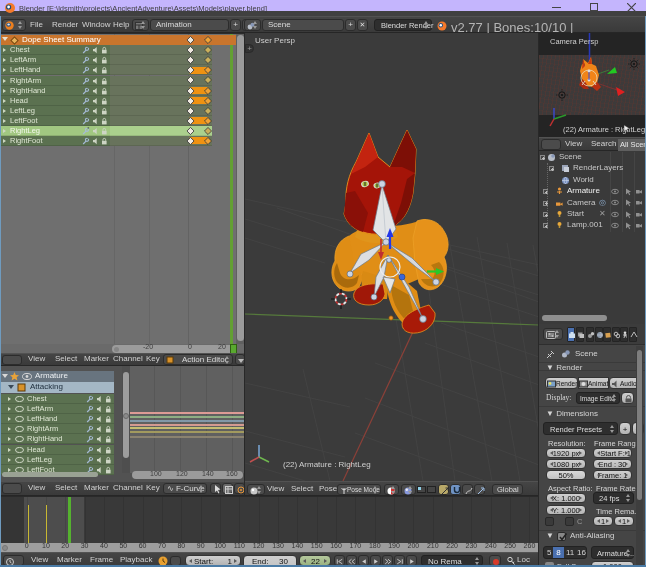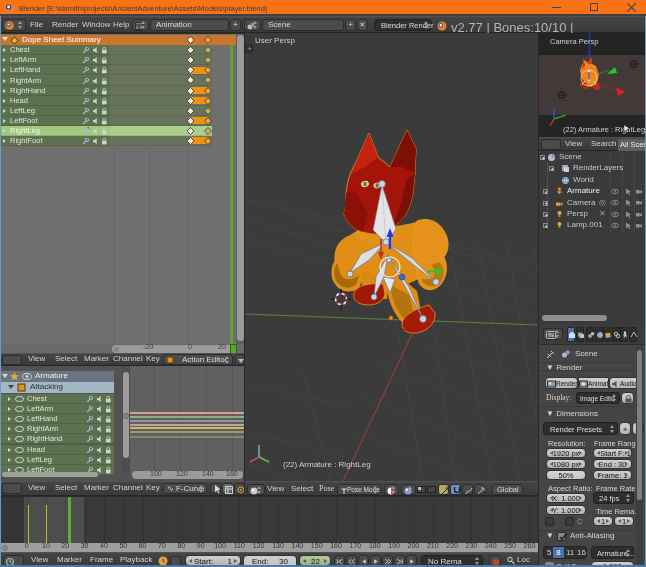--- a/index.html
+++ b/index.html
@@ -14,21 +14,21 @@
 .lt{position:absolute;left:3px;top:50%;margin-top:-2px;width:0;height:0;border-top:2px solid transparent;border-bottom:2px solid transparent;border-right:3px solid #5a5a5a;}
 .rt{position:absolute;right:3px;top:50%;margin-top:-2px;width:0;height:0;border-top:2px solid transparent;border-bottom:2px solid transparent;border-left:3px solid #5a5a5a;}
 .ud{position:absolute;right:2px;top:50%;width:5px;height:8px;margin-top:-4px;}
 .ud::before{content:"";position:absolute;left:0;top:0;border-left:2.5px solid transparent;border-right:2.5px solid transparent;border-bottom:3px solid #9a9a9a;}
 .ud::after{content:"";position:absolute;left:0;bottom:0;border-left:2.5px solid transparent;border-right:2.5px solid transparent;border-top:3px solid #9a9a9a;}
 .sl{position:absolute;color:#d6d6d6;font-size:7.5px;line-height:11px;white-space:nowrap;}
 .step{text-align:center;font-size:7.5px;}
 </style></head>
 <body>
 
-<div class="abs" style="left:0;top:0;width:646px;height:16px;background:#f97316;border-bottom:2px solid #404040;">
+<div class="abs" style="left:0;top:0;width:646px;height:16px;background:#c4b5fd;border-bottom:5px solid #404040;">
  <svg class="abs" style="left:4px;top:2px" width="12" height="12" viewBox="0 0 12 12">
   <circle cx="6" cy="6" r="5" fill="#f5792a"></circle>
       <circle cx="4.6" cy="5" r="2.6" fill="#1b4a78"></circle>
       <circle cx="4.6" cy="5" r="1.4" fill="#fff"></circle>
  </svg>
  <div class="abs" style="left:19px;top:3px;color:#3c3c3c;font-size:7.5px;line-height:11px;">Blender [E:\ldsmith\projects\AncientAdventure\Assets\Models\player.blend]</div>
  <div class="abs" style="left:552px;top:7px;width:9px;height:1px;background:#444;"></div>
  <div class="abs" style="left:590px;top:3px;width:8px;height:8px;border:1px solid #444;"></div>
  <svg class="abs" style="left:627px;top:3px" width="9" height="9">
       <path d="M0 0 L9 9 M9 0 L0 9" stroke="#444" stroke-width="1.2"></path>
@@ -630,21 +630,21 @@
  <div class="abs hdr" style="left:0;top:448px;width:294px;height:15px;">
   <div class="abs pill" style="left:2px;top:2px;width:18px;height:11px;">
         <svg style="position:absolute;left:2px;top:2px" width="8" height="8">
           <circle cx="4" cy="4" r="3.5" fill="#c8c8c8"></circle>
           <circle cx="3" cy="3" r="1.2" fill="#fff"></circle>
         </svg>
         <span class="ud"></span>
       </div>
   <div class="abs menu" style="left:22px;top:2px;">View</div>
   <div class="abs menu" style="left:46px;top:2px;">Select</div>
-  <div class="abs menu" style="left:74px;top:2px;font-family:Liberation Serif, serif;">Pose</div>
+  <div class="abs menu" style="left:74px;top:2px;">Pose</div>
   <div class="abs pill" style="left:92px;top:2px;width:44px;height:11px;">
     <svg class="abs" style="left:2px;top:1.5px" width="8" height="8">
           <path d="M4 1 L4 7 M4 3 L1.5 1.5 M4 3 L6.5 1.5" stroke="#ddd" fill="none"></path>
         </svg>
     <div class="abs" style="left:9px;top:0px;font-size:6.5px;">Pose Mode</div>
     <span class="ud"></span>
   </div>
   <div class="abs pill" style="left:139px;top:2px;width:15px;height:11px;">
    <svg class="abs" style="left:1.5px;top:1.5px" width="8" height="8">
           <circle cx="4" cy="4" r="3.5" fill="#fff"></circle>
@@ -963,21 +963,21 @@
         </div>
         <div class="abs" style="left:0;top:72.0px;width:107px;height:11px;">
           <div class="abs" style="left:4px;top:3px;width:5px;height:5px;border:1px solid #888;background:#444;">
             <div style="position:absolute;left:0.5px;top:1.5px;width:3px;height:1px;background:#bbb;"></div>
             <div style="position:absolute;left:1.5px;top:0.5px;width:1px;height:3px;background:#bbb;"></div>
           </div>
           <svg class="abs" style="left:16px;top:1px" width="9" height="9">
             <circle cx="4.5" cy="3" r="2" fill="#e8a93a"></circle>
             <path d="M3.7 5 h1.6 v2 h-1.6z" fill="#b8933a"></path>
           </svg>
-          <div class="abs" style="left:28px;top:-1px;color:#c8c8c8;font-size:8px;line-height:12px;">Persp</div>
+          <div class="abs" style="left:28px;top:-1px;color:#c8c8c8;font-size:8px;line-height:12px;">Start</div>
           <svg class="abs" style="left:72px;top:1.5px" width="34" height="8">
             <ellipse cx="4" cy="3.5" rx="3.4" ry="2.2" fill="none" stroke="#909090" stroke-width="0.9"></ellipse>
             <circle cx="4" cy="3.5" r="1" fill="#909090"></circle>
             <path d="M15 0.5 L15 6.5 L17 4.8 L18.2 7.2 L19.2 6.7 L18 4.2 L20 3.8 Z" fill="#909090"></path>
             <path d="M25 2 h3.6 v3.4 h-3.6 z M28.6 3.6 L31 2 v3.6 L28.6 4.4z" fill="#909090"></path>
           </svg>
           <div class="abs" style="left:60px;top:0px;color:#999;font-size:8px;">✕</div>
         </div>
         <div class="abs" style="left:0;top:83.4px;width:107px;height:11px;">
           <div class="abs" style="left:4px;top:3px;width:5px;height:5px;border:1px solid #888;background:#444;">

